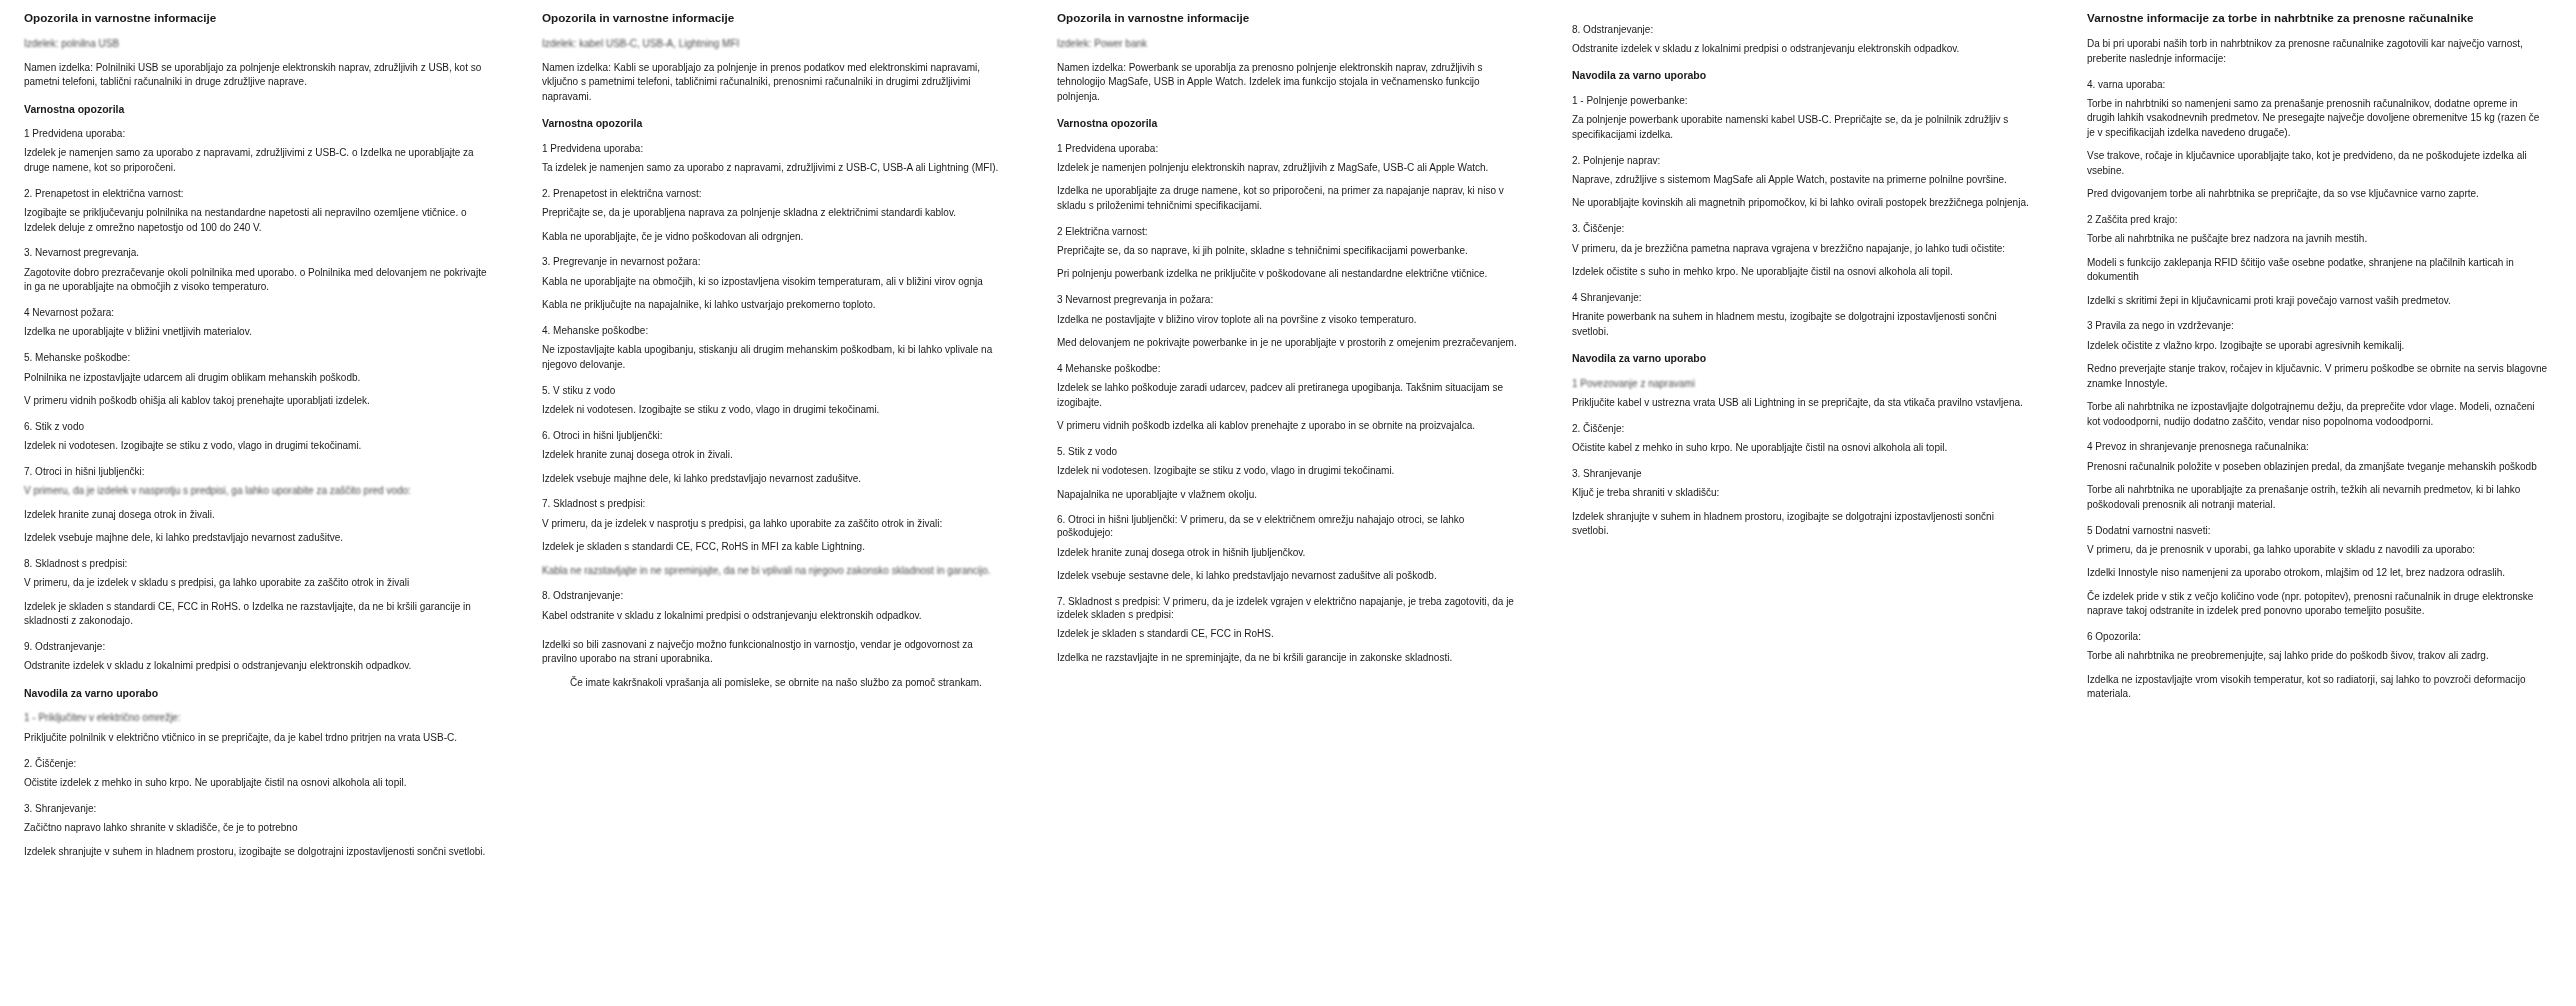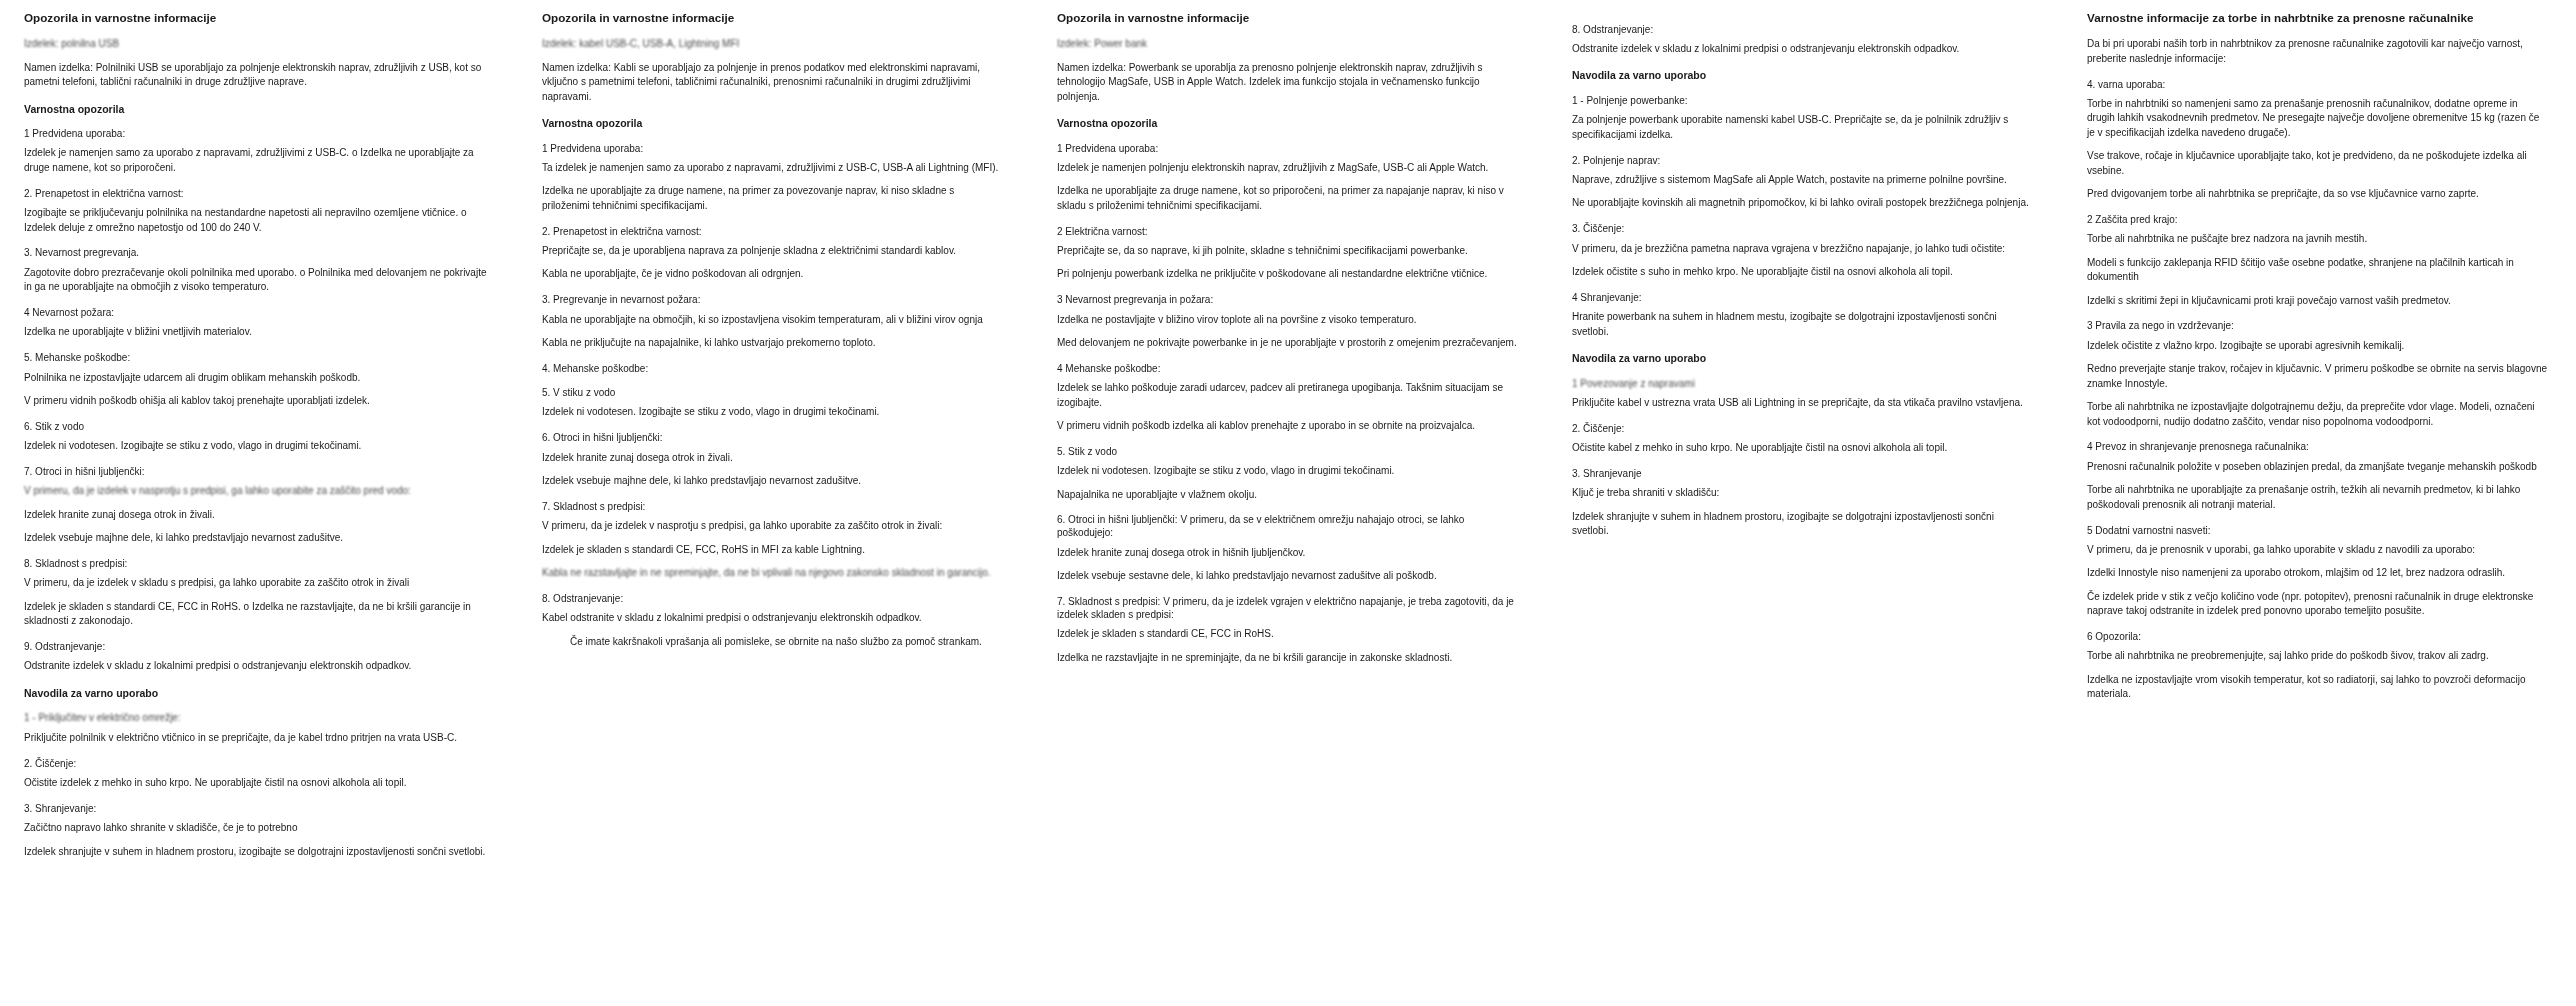--- a/index.html
+++ b/index.html
@@ -98,39 +98,40 @@
       <p class="txt">Začičtno napravo lahko shranite v skladišče, če je to potrebno</p>
       <p class="txt">Izdelek shranjujte v suhem in hladnem prostoru, izogibajte se dolgotrajni izpostavljenosti sončni svetlobi.</p>
     </div>
     <div class="col">
       <h2 class="title">Opozorila in varnostne informacije</h2>
       <p class="txt blur">Izdelek: kabel USB-C, USB-A, Lightning MFI</p>
       <p class="lead">Namen izdelka: Kabli se uporabljajo za polnjenje in prenos podatkov med elektronskimi napravami, vključno s pametnimi telefoni, tabličnimi računalniki, prenosnimi računalniki in drugimi združljivimi napravami.</p>
       <h3 class="sub">Varnostna opozorila</h3>
       <h4 class="item">1 Predvidena uporaba:</h4>
       <p class="txt">Ta izdelek je namenjen samo za uporabo z napravami, združljivimi z USB-C, USB-A ali Lightning (MFI).</p>
-      <p class="txt">Izdelka ne uporabljajte za druge namene, na primer za povezovanje naprav, ki niso skladne s priloženimi tehničnimi specifikacijami.</p>
       <h4 class="item">2. Prenapetost in električna varnost:</h4>
       <p class="txt">Prepričajte se, da je uporabljena naprava za polnjenje skladna z električnimi standardi kablov.</p>
       <p class="txt">Kabla ne uporabljajte, če je vidno poškodovan ali odrgnjen.</p>
       <h4 class="item">3. Pregrevanje in nevarnost požara:</h4>
       <p class="txt">Kabla ne uporabljajte na območjih, ki so izpostavljena visokim temperaturam, ali v bližini virov ognja</p>
       <p class="txt">Kabla ne priključujte na napajalnike, ki lahko ustvarjajo prekomerno toploto.</p>
       <h4 class="item">4. Mehanske poškodbe:</h4>
+      <p class="txt">Ne izpostavljajte kabla upogibanju, stiskanju ali drugim mehanskim poškodbam, ki bi lahko vplivale na njegovo delovanje.</p>
       <h4 class="item">5. V stiku z vodo</h4>
       <p class="txt">Izdelek ni vodotesen. Izogibajte se stiku z vodo, vlago in drugimi tekočinami.</p>
       <h4 class="item">6. Otroci in hišni ljubljenčki:</h4>
       <p class="txt">Izdelek hranite zunaj dosega otrok in živali.</p>
       <p class="txt">Izdelek vsebuje majhne dele, ki lahko predstavljajo nevarnost zadušitve.</p>
       <h4 class="item">7. Skladnost s predpisi:</h4>
       <p class="txt">V primeru, da je izdelek v nasprotju s predpisi, ga lahko uporabite za zaščito otrok in živali:</p>
       <p class="txt">Izdelek je skladen s standardi CE, FCC, RoHS in MFI za kable Lightning.</p>
       <p class="txt blur">Kabla ne razstavljajte in ne spreminjajte, da ne bi vplivali na njegovo zakonsko skladnost in garancijo.</p>
       <h4 class="item">8. Odstranjevanje:</h4>
       <p class="txt">Kabel odstranite v skladu z lokalnimi predpisi o odstranjevanju elektronskih odpadkov.</p>
+      <p class="txt" style="margin-top: 14.5px;">Izdelki so bili zasnovani z največjo možno funkcionalnostjo in varnostjo, vendar je odgovornost za pravilno uporabo na strani uporabnika.</p>
       <p class="txt" style="margin-top: 8.9px; margin-left: 28px;">Če imate kakršnakoli vprašanja ali pomisleke, se obrnite na našo službo za pomoč strankam.</p>
     </div>
     <div class="col">
       <h2 class="title">Opozorila in varnostne informacije</h2>
       <p class="txt blur">Izdelek: Power bank</p>
       <p class="lead">Namen izdelka: Powerbank se uporablja za prenosno polnjenje elektronskih naprav, združljivih s tehnologijo MagSafe, USB in Apple Watch. Izdelek ima funkcijo stojala in večnamensko funkcijo polnjenja.</p>
       <h3 class="sub">Varnostna opozorila</h3>
       <h4 class="item">1 Predvidena uporaba:</h4>
       <p class="txt">Izdelek je namenjen polnjenju elektronskih naprav, združljivih z MagSafe, USB-C ali Apple Watch.</p>
       <p class="txt">Izdelka ne uporabljajte za druge namene, kot so priporočeni, na primer za napajanje naprav, ki niso v skladu s priloženimi tehničnimi specifikacijami.</p>

